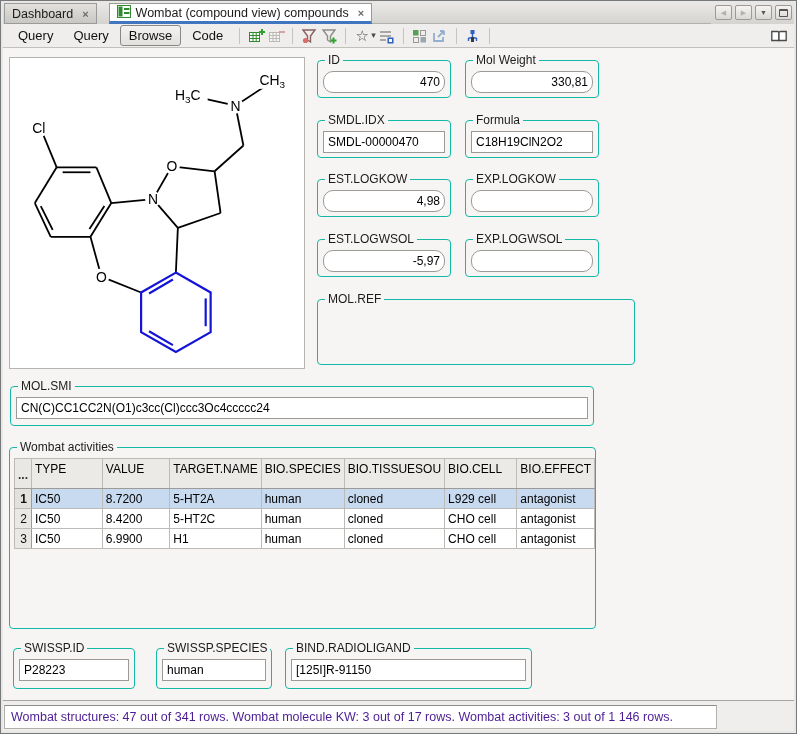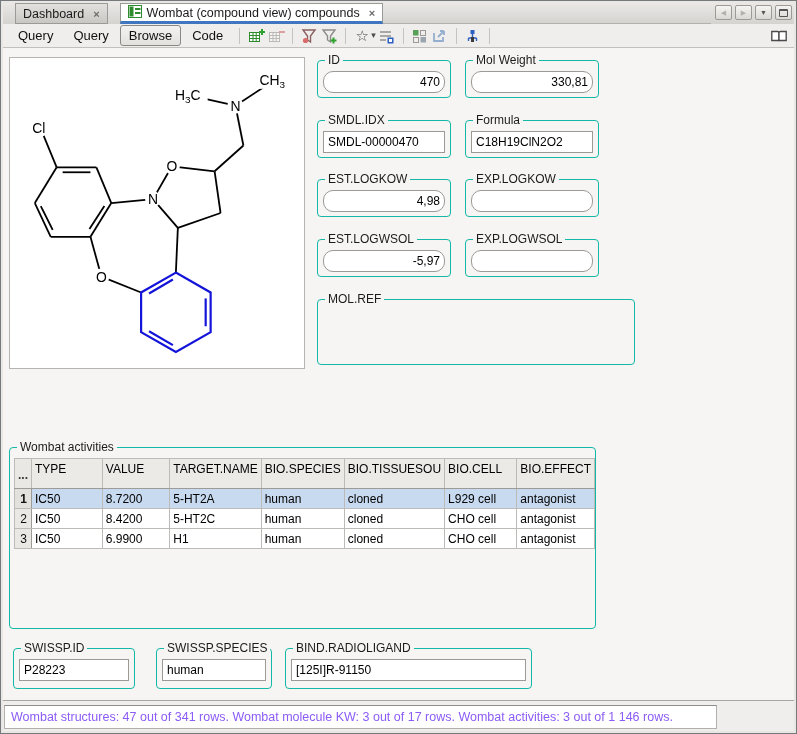--- a/index.html
+++ b/index.html
@@ -16,21 +16,21 @@
   .tabstrip {
     position: absolute; left: 2px; top: 2px; right: 2px; height: 21px;
     background: linear-gradient(#e9e8e6, #d5d3d0);
     display: flex; align-items: stretch;
   }
   .tab {
     display: flex; align-items: center; gap: 5px;
     padding: 0 7px; font-size: 12.5px; color: #1a1a1a;
     border: 1px solid #9a9a98; white-space: nowrap;
   }
-  .tab.inactive { background: linear-gradient(#e3e1de, #c9c7c3); margin-left: 12px; }
+  .tab.inactive { background: linear-gradient(#e3e1de, #c9c7c3); margin-left: 1px; }
   .tab.active { background: #ffffff; border-bottom: 3px solid #3f76bf; margin-left: 12px; }
   .tab-close { font-size: 11px; color: #6b6b6b; font-weight: bold; cursor: default; padding-left: 4px; }
   .tab-spacer { flex: 1; border-bottom: 1px solid #b3b1ae; }
   .winbtns { display: flex; align-items: center; gap: 3px; padding: 0 2px 2px 4px; }
   .winbtn {
     width: 17px; height: 15px; font-size: 7px; color: #555;
     background: linear-gradient(#f5f4f2, #dbd9d5); border: 1px solid #9c9a97; border-radius: 2px;
     display: flex; align-items: center; justify-content: center;
   }
   .winbtn.disabled { color: #b3b1ae; }
@@ -126,21 +126,21 @@
   .acttable tr.selected .rowhdr { background: #e3e1de; font-weight: bold; }
 
   
   .statusbar {
     position: absolute; left: 2px; right: 2px; bottom: 2px; height: 31px;
     background: #efeeec; border-top: 1px solid #a8a6a3;
   }
   .status-field {
     position: absolute; left: 1px; top: 4px; width: 713px; height: 24px;
     background: #fff; border: 1px solid #b2b0ad; border-top-color: #8f8d8a;
-    font-size: 12.5px; color: #8b5cf6; line-height: 22px; padding: 0 6px;
+    font-size: 12.5px; color: #4c1d95; line-height: 22px; padding: 0 6px;
     white-space: nowrap; overflow: hidden;
   }
 </style>
 </head>
 <body>
 
 <div class="window">
 
   <div class="tabstrip">
     <div class="tab inactive">
@@ -354,20 +354,24 @@
     <div class="gb gb-estlogwsol">
       <span class="gb-label">EST.LOGWSOL</span>
       <input class="tf num" value="-5,97" style="">
     </div>
     <div class="gb gb-explogwsol">
       <span class="gb-label">EXP.LOGWSOL</span>
       <input class="tf num" value="" style="">
     </div>
     <div class="gb gb-molref">
       <span class="gb-label">MOL.REF</span>
+    </div>
+    <div class="gb gb-molsmi">
+      <span class="gb-label">MOL.SMI</span>
+      <input class="tf" value="CN(C)CC1CC2N(O1)c3cc(Cl)ccc3Oc4ccccc24" style="">
     </div>
 
     <div class="gb gb-activities">
       <span class="gb-label">Wombat activities</span>
       <table class="acttable">
         <colgroup>
           <col style="width:17px">
             <col style="width:73px">
             <col style="width:69px">
             <col style="width:68px">

